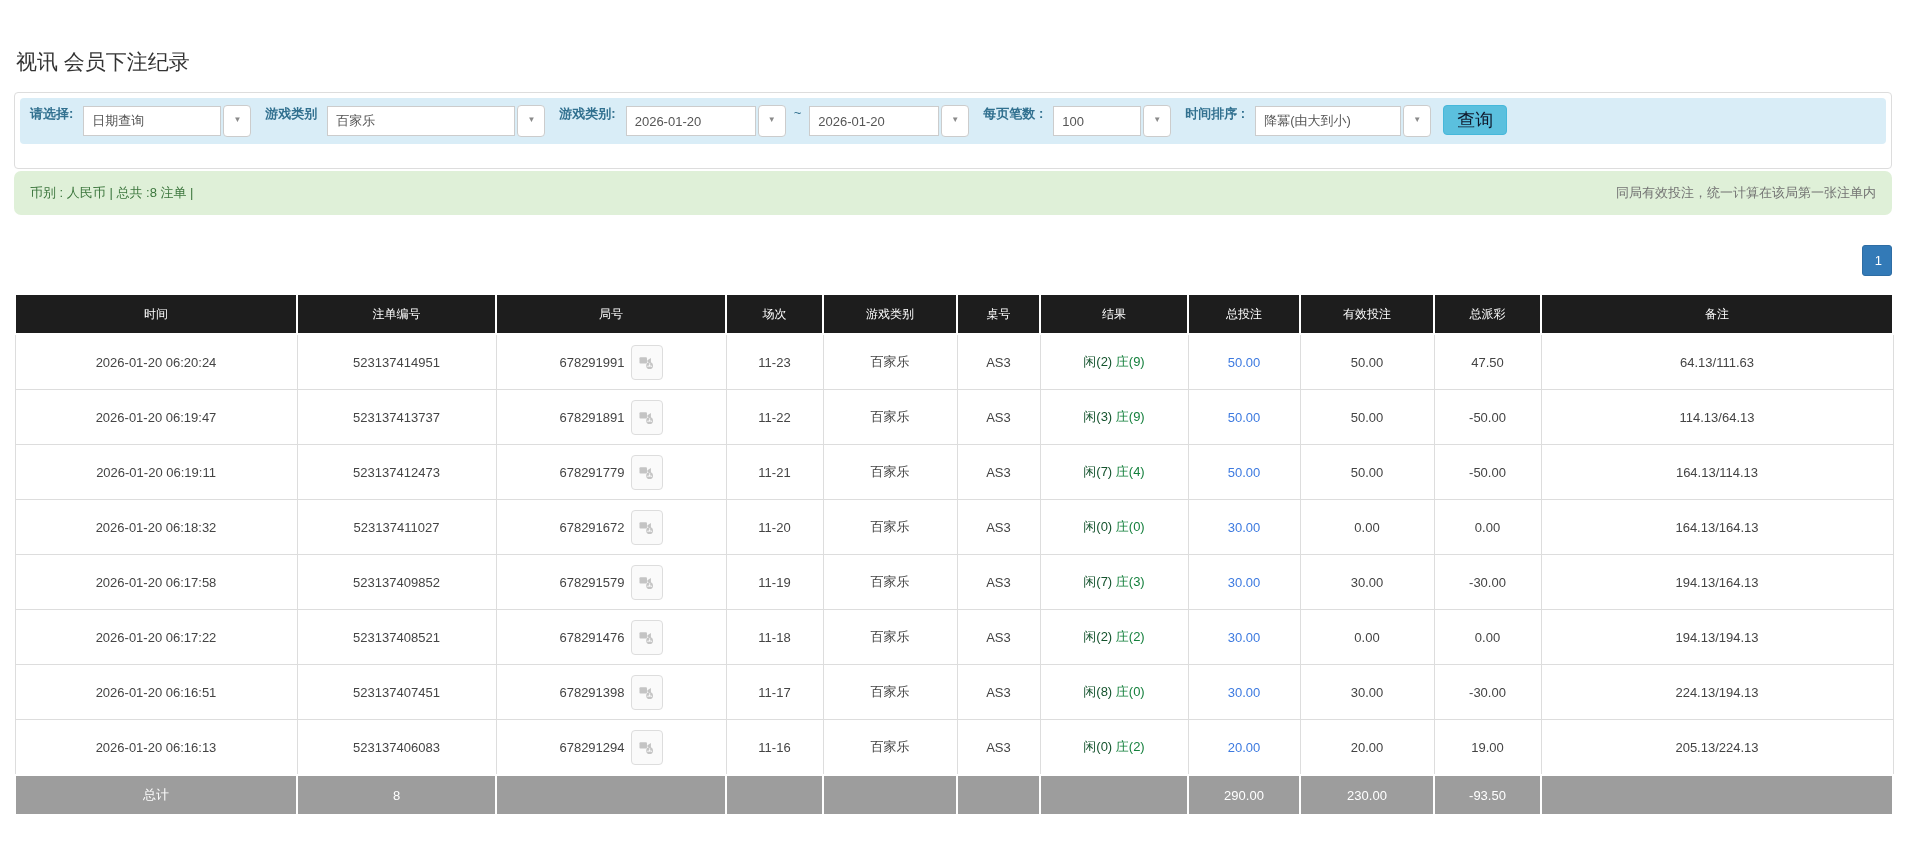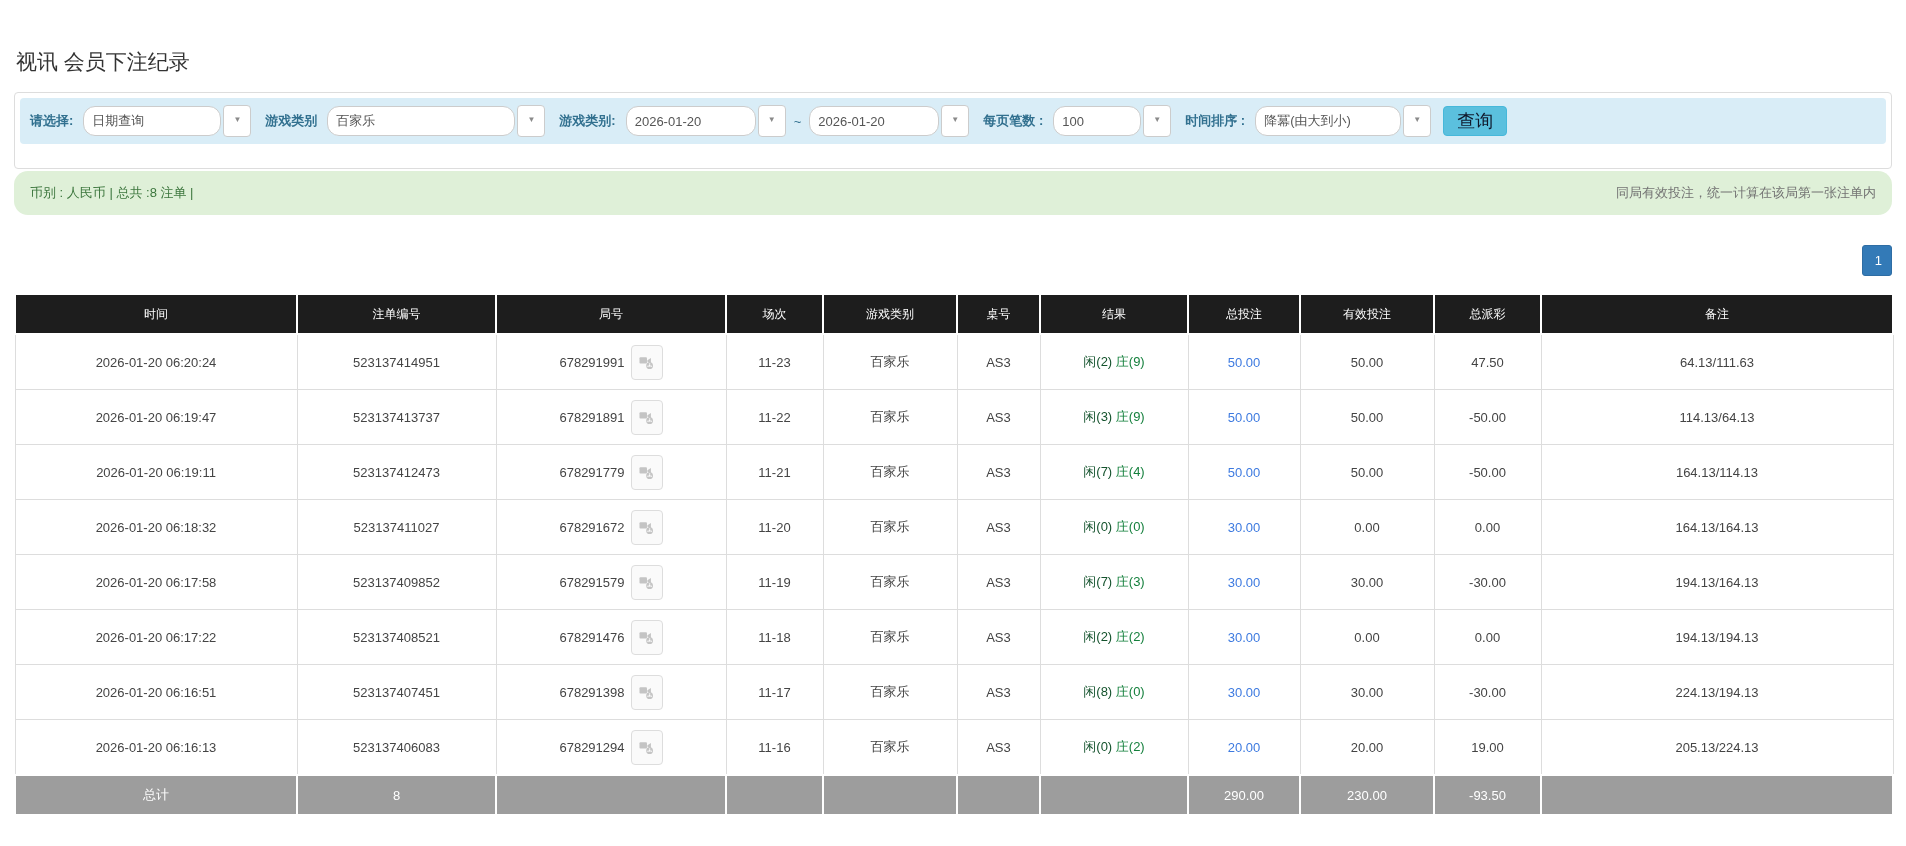--- a/index.html
+++ b/index.html
@@ -8,41 +8,41 @@
     font-family:"Liberation Sans","DejaVu Sans",sans-serif;
     font-size:13px;color:#444;
   }
   .page{padding:10px 14px 0 14px;margin-top:28px;}
   .page-title{font-size:21px;font-weight:400;color:#333;margin:10px 0 16px 2px;}
 
   
   .filter-panel{border:1px solid #ddd;border-radius:4px;padding:5px 5px 24px 5px;background:#fff;}
   .filter-toolbar{
     background:#d9edf7;border-radius:4px;padding:7px 10px;
-    display:flex;align-items:center;gap:6px;min-height:30px;
+    display:flex;gap:6px;min-height:30px;
   }
   .f-label{color:#31708f;font-weight:bold;white-space:nowrap;margin:0 4px 0 8px;}
   .combo{display:inline-flex;align-items:center;gap:2px;}
   .combo input{
-    height:28px;border:1px solid #ccc;border-radius:12px;background:#fff;
+    height:28px;border:1px solid #ccc;border-radius:0;background:#fff;
     color:#555;font-size:13px;padding:0 8px;font-family:inherit;
   }
   .caret-btn{
     width:26px;height:30px;border:1px solid #ccc;border-radius:4px;background:#fff;
     color:#8a8a8a;font-size:8px;line-height:28px;text-align:center;cursor:pointer;
   }
   .tilde{color:#31708f;margin:0 2px;}
   .search-btn{
     height:30px;padding:0 13px;margin-left:6px;border:1px solid #46b8da;border-radius:4px;
     background:#5bc0de;color:#0f172a;font-size:18px;cursor:pointer;font-family:inherit;
   }
 
   
   .alert-bar{
-    margin-top:2px;background:#dff0d8;border-radius:14px;
+    margin-top:2px;background:#dff0d8;border-radius:7px;
     padding:13px 16px;display:flex;justify-content:space-between;align-items:center;
   }
   .alert-left{color:#3c763d;}
   .alert-right{color:#737373;}
 
   
   .pager{text-align:right;}
   .pager-top{margin:30px 0 17px 0;}
   .page-btn{
     display:inline-block;min-width:10px;padding:7px 9px;background:#337ab7;

